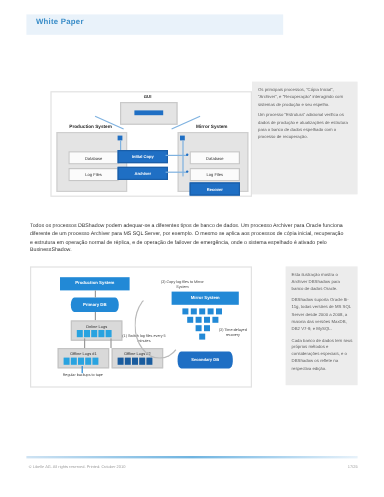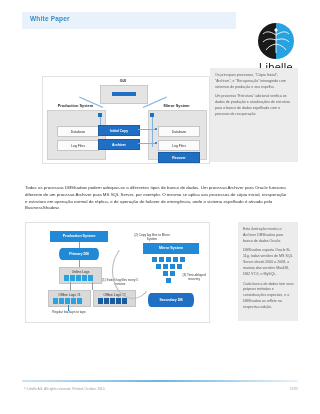--- a/index.html
+++ b/index.html
@@ -134,39 +134,20 @@
   }
 </style>
 </head>
 <body>
 
 <div class="page">
 
   <div class="header-band"></div>
   <div class="header-title">White Paper</div>
 
-  <div class="logo-wrap">
-    <div class="logo-mark">
-      <svg width="38" height="38" viewBox="0 0 38 38">
-        <path d="M19 1 A18 18 0 0 0 19 37 Z" fill="#1a1a1a"></path>
-        <path d="M19 1 A18 18 0 0 1 19 37 Z" fill="#29a3e0"></path>
-        <g stroke="#ffffff" stroke-width="0.9" fill="none" opacity="0.95">
-          <path d="M19 6 L19 31"></path>
-          <path d="M19 13 C13 9 9 9 6 12"></path>
-          <path d="M19 13 C25 9 29 9 32 12"></path>
-          <path d="M19 18 C13 16 9 17 6 20"></path>
-          <path d="M19 18 C25 16 29 17 32 20"></path>
-          <path d="M19 22 C14 23 11 25 9 28"></path>
-          <path d="M19 22 C24 23 27 25 29 28"></path>
-        </g>
-        <circle cx="19" cy="8" r="1.6" fill="#ffffff"></circle>
-      </svg>
-    </div>
-    <div class="logo-text">Libelle</div>
-  </div>
 
   <div class="fig" id="fig1">
 
     <div class="gui-label">GUI</div>
     <div class="gui-box">
       <div class="gui-bar"></div>
     </div>
 
     <div class="ln lnh" style="left:34px;top:30px;width:26px;transform:rotate(24deg);transform-origin:right center;"></div>
     <div class="ln lnh" style="left:100px;top:30px;width:26px;transform:rotate(-24deg);transform-origin:left center;"></div>

